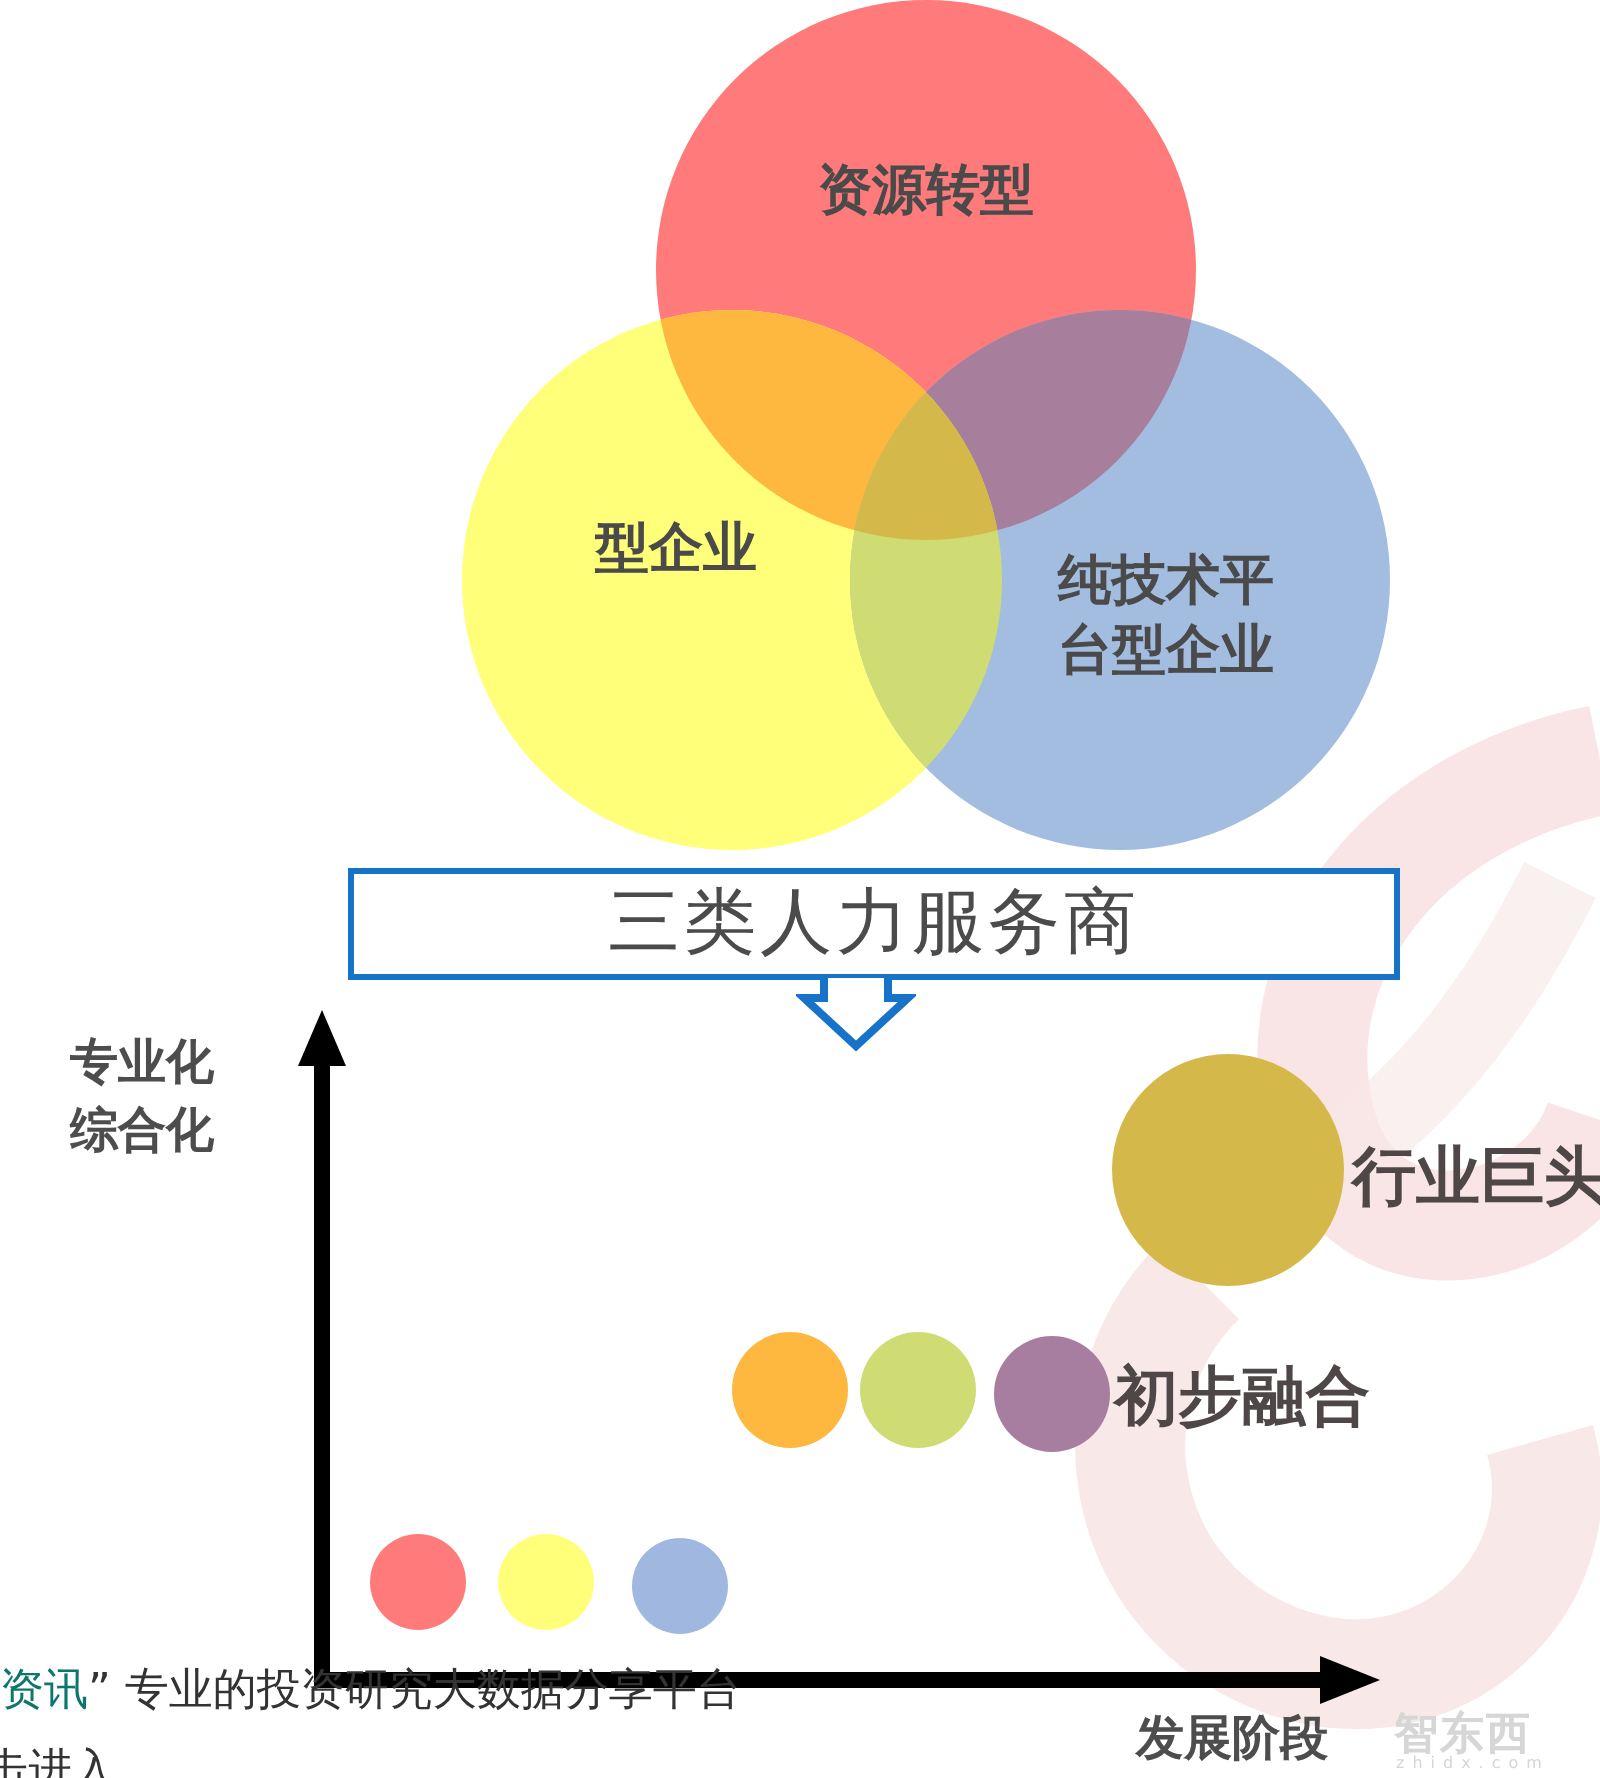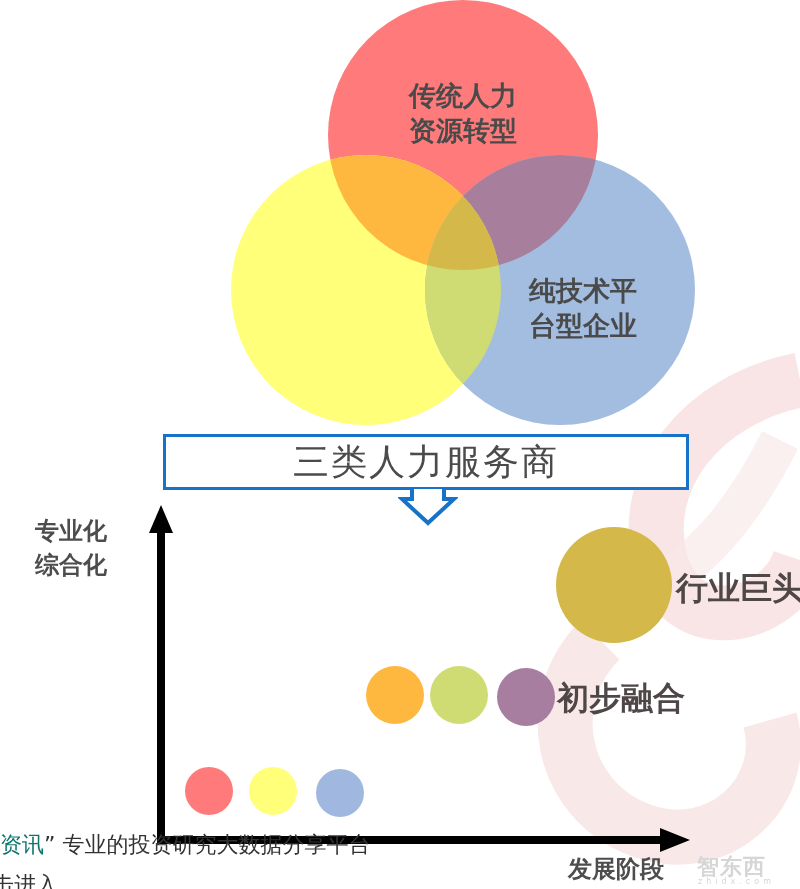--- a/index.html
+++ b/index.html
@@ -8,23 +8,23 @@
     background: #ffffff;
     font-family: "DejaVu Sans", "Liberation Sans", sans-serif;
   }
   .layer { position: absolute; left: 0; top: 0; width: 800px; height: 889px; }
   .abs { position: absolute; }
   .venn-label {
     position: absolute; text-align: center; font-weight: bold;
     color: #4a4a4a; font-size: 27px; line-height: 35px; white-space: nowrap;
   }
   .title-box {
-    position: absolute; left: 163px; top: 434px; width: 526px; height: 56px;
+    position: absolute; left: 174px; top: 434px; width: 526px; height: 56px;
     border: 3px solid #1773c8; background: #fff; box-sizing: border-box;
-    display: flex; align-items: flex-end; justify-content: center;
+    display: flex; align-items: flex-start; justify-content: center;
   }
   .title-text {
     font-size: 36px; color: #4b4b4b; letter-spacing: 2px;
     font-family: "DejaVu Sans", sans-serif;
   }
   .axis-label {
     position: absolute; font-weight: bold; color: #4d4d4d; font-size: 24px;
     line-height: 34px; white-space: nowrap;
   }
   .stage-label {
@@ -72,24 +72,24 @@
         <circle cx="560" cy="290" r="135" fill="#cfdc73"></circle>
       </g>
     <g clip-path="url(#cRed)">
         <g clip-path="url(#cYel)">
           <circle cx="560" cy="290" r="135" fill="#d4b94a"></circle>
         </g>
       </g>
   </svg>
 
   <div class="venn-label" style="left:383px; top:78px; width:160px;">
-    <div>传统人力</div>
     <div>资源转型</div>
   </div>
   <div class="venn-label" style="left:258px; top:257px; width:160px;">
+    <div>型企业</div>
   </div>
   <div class="venn-label" style="left:503px; top:257px; width:160px;margin-top:16px;">
     <div>纯技术平</div>
     <div>台型企业</div>
   </div>
 </div>
 
 <div class="title-box">
   <span class="title-text">三类人力服务商</span>
 </div>

